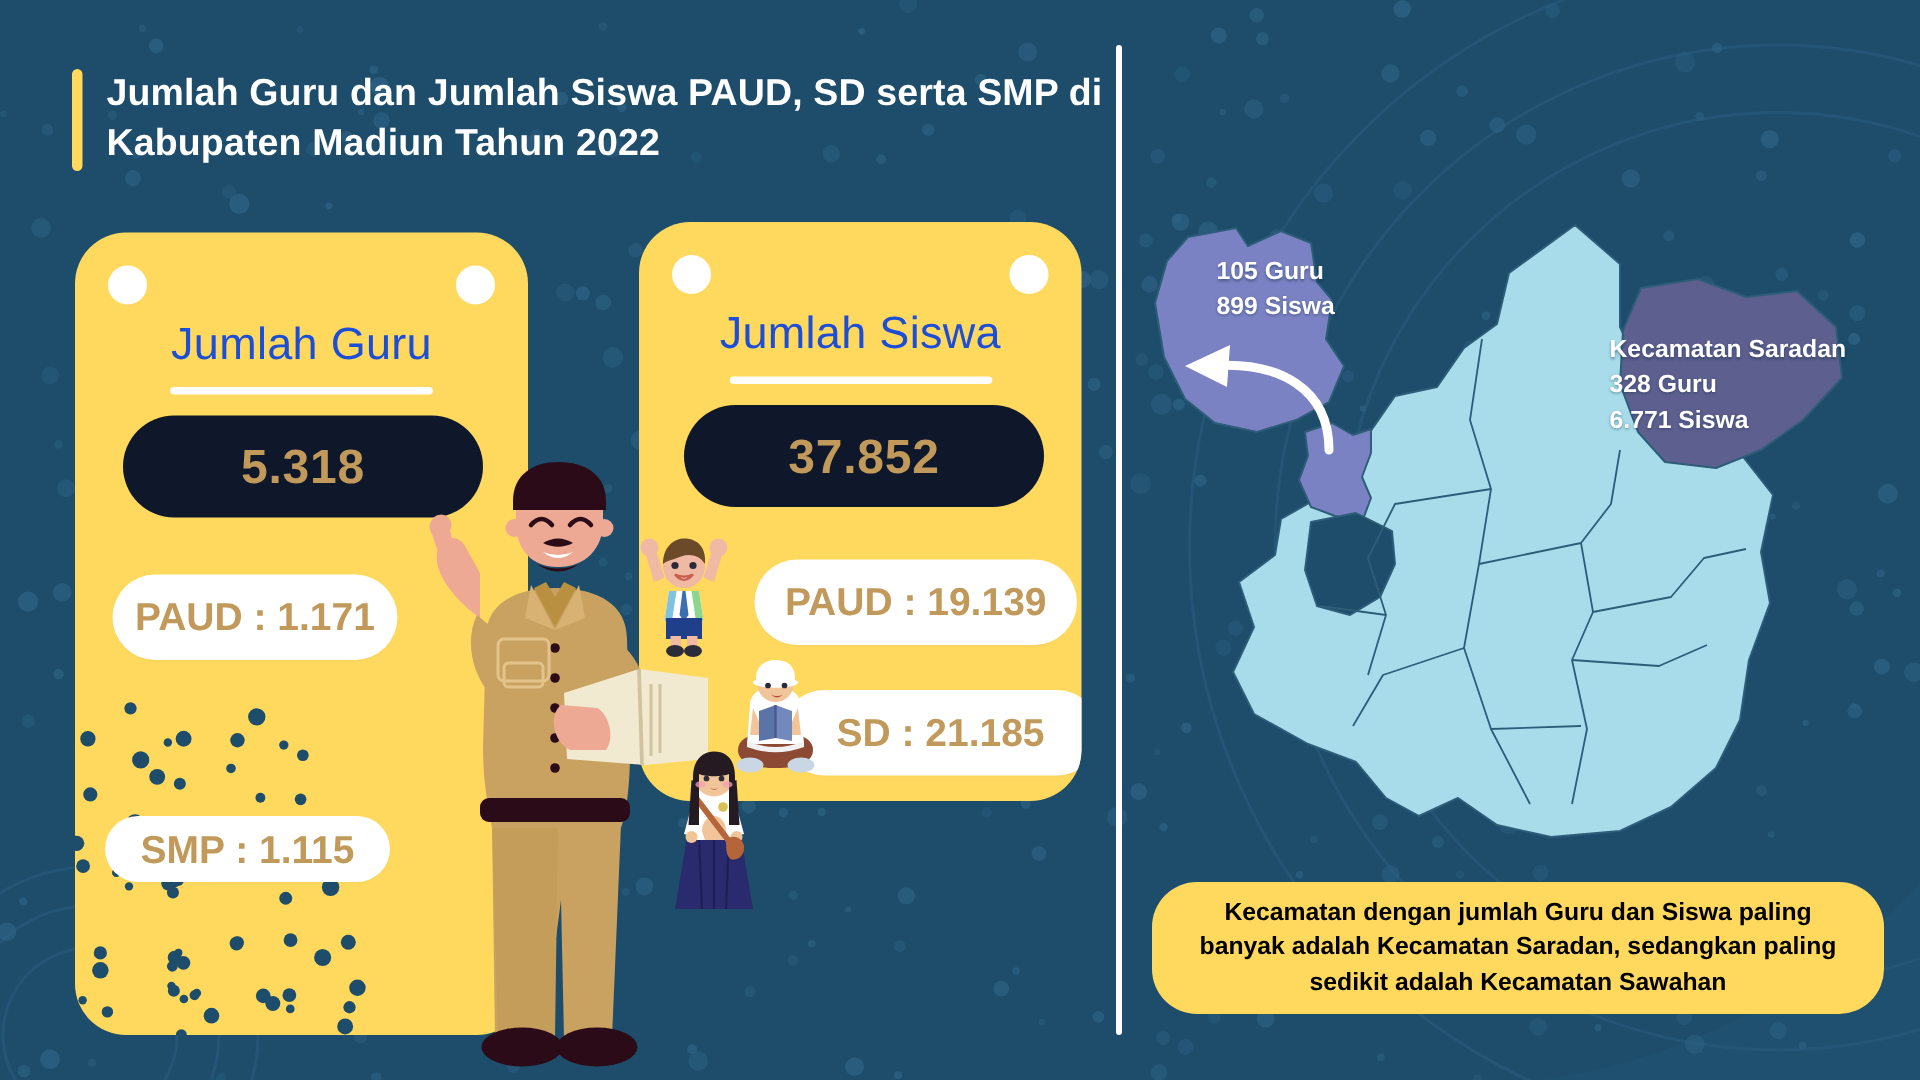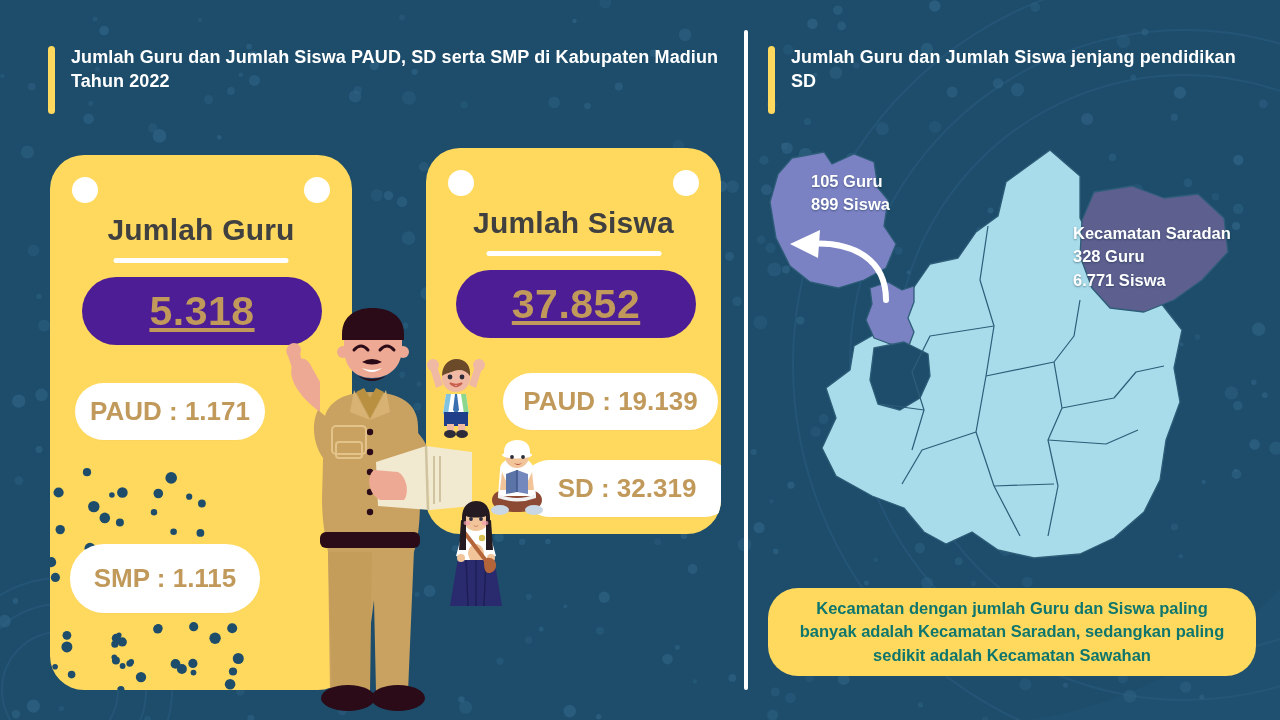--- a/index.html
+++ b/index.html
@@ -16,21 +16,21 @@
 
   
   .stage { position:absolute; inset:0; z-index:5; }
 
   
   .title-block { position:absolute; display:flex; gap:16px; align-items:flex-start; }
   .title-bar {
     width:7px; border-radius:4px; background:#ffd95e; flex:none;
   }
   .title-text {
-    color:#ffffff; font-size:18px; font-weight:bold; line-height:1.32;
+    color:#ffffff; font-size:25px; font-weight:bold; line-height:1.32;
     letter-spacing:.1px;
   }
   #title-left  { left:48px; top:46px; width:690px; }
   #title-left .title-bar { height:68px; }
   #title-right { left:768px; top:46px; width:470px; }
   #title-right .title-bar { height:68px; }
 
   
   #panel-divider {
     position:absolute; left:744px; top:30px; width:4px; height:660px;
@@ -46,50 +46,50 @@
 
   .card-dot {
     position:absolute; width:26px; height:26px; border-radius:50%;
     background:#ffffff; top:22px;
   }
   .card-dot.left  { left:22px; }
   .card-dot.right { right:22px; }
 
   .card-heading {
     position:absolute; left:0; right:0; text-align:center;
-    color:#404040; font-weight:bold; font-size:30px; letter-spacing:.2px;
+    color:#1d4ed8; font-weight:normal; font-size:30px; letter-spacing:.2px;
   }
   #card-guru  .card-heading { top:58px; }
   #card-siswa .card-heading { top:58px; }
 
   .card-rule {
     position:absolute; height:5px; background:#ffffff; border-radius:4px;
     left:50%; transform:translateX(-50%); width:175px;
   }
   #card-guru  .card-rule { top:103px; }
   #card-siswa .card-rule { top:103px; }
 
   .big-pill {
-    position:absolute; background:#4c1d95; border-radius:40px;
+    position:absolute; background:#0f172a; border-radius:40px;
     display:flex; align-items:center; justify-content:center;
-    color:#c19a5b; font-weight:bold; font-size:41px; letter-spacing:.5px;text-decoration:underline;
+    color:#c19a5b; font-weight:bold; font-size:32px; letter-spacing:.5px;
   }
   #pill-guru-total  { left:32px; top:122px; width:240px; height:68px; }
   #pill-siswa-total { left:30px; top:122px; width:240px; height:68px; }
 
   .sub-pill {
     position:absolute; background:#ffffff; border-radius:34px;
     display:flex; align-items:center; justify-content:center;
     color:#c19a5b; font-weight:bold; font-size:26px; white-space:nowrap;
     box-shadow:0 1px 0 rgba(0,0,0,.02);
   }
   
   #pill-guru-paud { left:25px;  top:228px; width:190px; height:57px; }
   #pill-guru-sd   { left:70px;  top:310px; width:190px; height:57px; }
-  #pill-guru-smp  { left:20px;  top:389px; width:190px; height:69px; }
+  #pill-guru-smp  { left:20px;  top:389px; width:190px; height:44px; }
   
   #pill-siswa-paud { left:77px; top:225px; width:215px; height:57px; }
   #pill-siswa-sd   { left:95px; top:312px; width:212px; height:57px; }
   #pill-siswa-smp  { left:80px; top:408px; width:215px; height:57px; }
 
   #card-dots-overlay { position:absolute; inset:0; pointer-events:none; }
 
   
   .illus { position:absolute; }
   #illus-teacher { left:258px; top:300px; width:230px; height:420px; z-index:8; }
@@ -109,21 +109,21 @@
   #label-saradan { left:1073px; top:222px; }
 
   
   #caption-box {
     position:absolute; left:768px; top:588px; width:488px; height:88px;
     background:#ffd95e; border-radius:30px;
     display:flex; align-items:center; justify-content:center; text-align:center;
     padding:0 18px;
   }
   #caption-text {
-    color:#0f766e; font-weight:bold; font-size:16.5px; line-height:1.42;
+    color:#000000; font-weight:bold; font-size:16.5px; line-height:1.42;
   }
 </style>
 </head>
 <body>
 
 <svg id="bg-arcs" viewBox="0 0 1280 720" preserveAspectRatio="none">
   <defs>
     <clipPath id="clipAll">
         <rect x="0" y="0" width="1280" height="720"></rect>
       </clipPath>
@@ -483,24 +483,20 @@
     <circle cx="300.0" cy="254.0" r="4.4" fill="#2f6284" opacity="0.52"></circle>
   </svg>
 
 <div class="stage">
 
   <div class="title-block" id="title-left">
     <div class="title-bar"></div>
     <div class="title-text">Jumlah Guru dan Jumlah Siswa PAUD, SD serta SMP di Kabupaten Madiun Tahun 2022</div>
   </div>
 
-  <div class="title-block" id="title-right">
-    <div class="title-bar"></div>
-    <div class="title-text">Jumlah Guru dan Jumlah Siswa jenjang pendidikan SD</div>
-  </div>
 
   <div id="panel-divider"></div>
 
   <div class="card" id="card-guru">
     <svg id="card-dots-overlay" viewBox="0 0 302 535" preserveAspectRatio="none">
         <circle cx="121.2" cy="322.9" r="5.8" fill="#1d4d6b"></circle>
         <circle cx="68.6" cy="431.6" r="4.1" fill="#1d4d6b"></circle>
         <circle cx="143.5" cy="517.6" r="2.9" fill="#1d4d6b"></circle>
         <circle cx="81.2" cy="507.0" r="2.9" fill="#1d4d6b"></circle>
         <circle cx="108.4" cy="473.3" r="4.2" fill="#1d4d6b"></circle>
@@ -568,21 +564,21 @@
     <div class="sub-pill" id="pill-guru-smp">SMP : 1.115</div>
   </div>
 
   <div class="card" id="card-siswa">
     <div class="card-dot left"></div>
     <div class="card-dot right"></div>
     <div class="card-heading">Jumlah Siswa</div>
     <div class="card-rule"></div>
     <div class="big-pill" id="pill-siswa-total">37.852</div>
     <div class="sub-pill" id="pill-siswa-paud">PAUD : 19.139</div>
-    <div class="sub-pill" id="pill-siswa-sd">SD : 32.319</div>
+    <div class="sub-pill" id="pill-siswa-sd">SD : 21.185</div>
   </div>
 
   <svg class="illus" id="illus-teacher" viewBox="0 0 230 420">
 
     <path d="M62 112 C40 96 30 78 34 66 C37 57 47 56 52 64 L62 82 Z" fill="#eda994"></path>
     <path d="M30 56 C26 50 30 44 36 46 C41 48 44 56 43 64 L34 68 Z" fill="#eda994"></path>
     <circle cx="36" cy="50" r="7" fill="#eda994"></circle>
     <path d="M60 110 C52 126 56 150 70 164 L96 140 Z" fill="#c9a262"></path>
 
     <path d="M70 250 L156 250 L150 392 L118 392 L116 300 L104 392 L72 392 Z" fill="#c9a262"></path>

